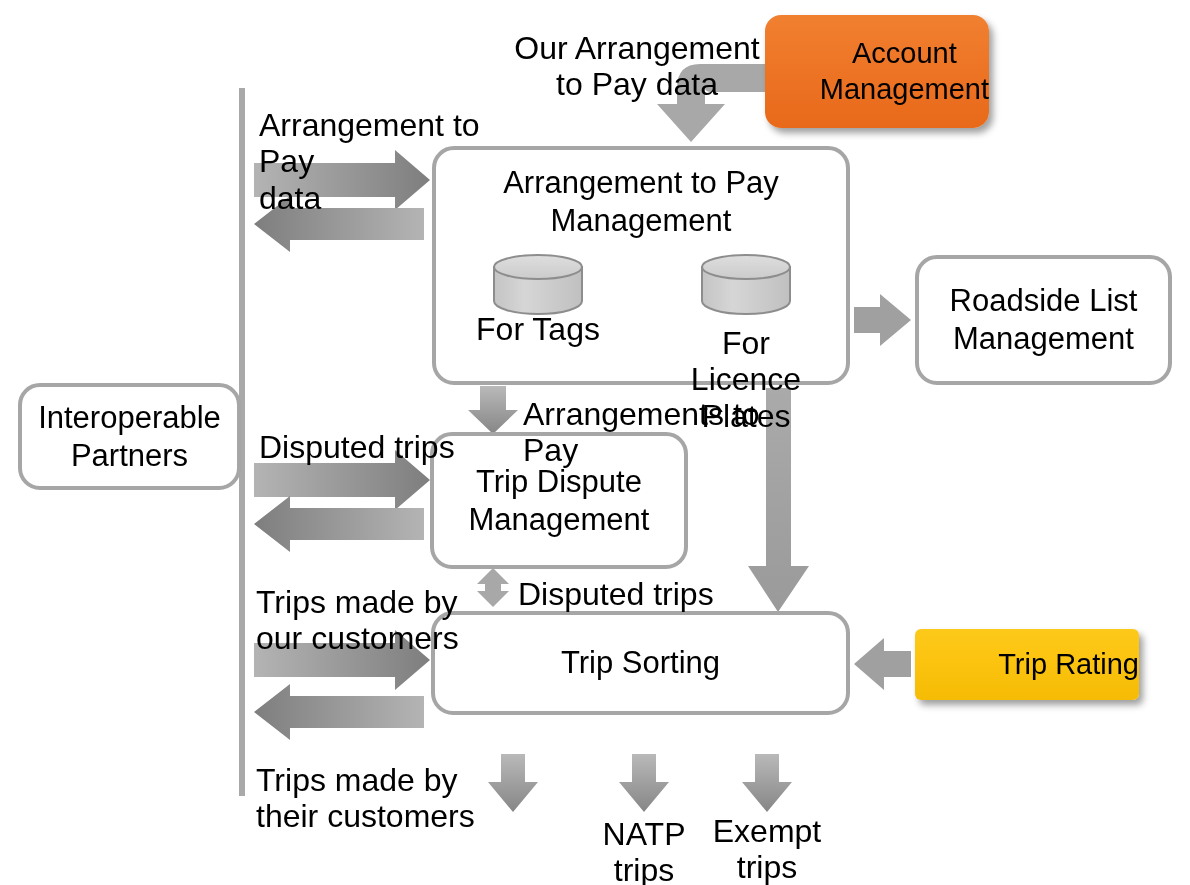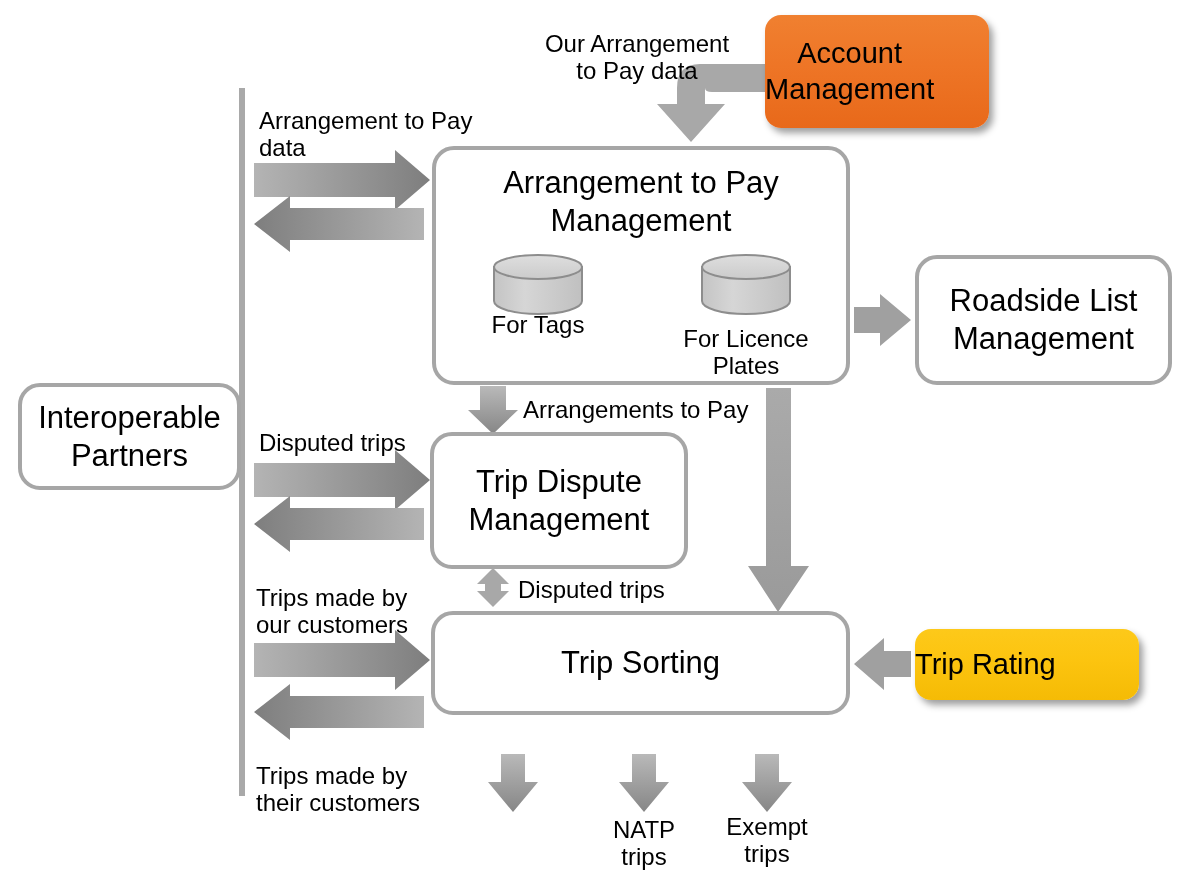--- a/index.html
+++ b/index.html
@@ -40,41 +40,42 @@
   }
   .proc-box.center-v { align-items: center; }
 
   
   .accent-box {
     position: absolute;
     box-sizing: border-box;
     border-radius: 16px;
     display: flex;
     align-items: center;
-    justify-content: flex-start;
+    justify-content: flex-end;
     text-align: center;
     color: #000;
     font-size: 29px;
     line-height: 1.22;
     white-space: pre-line;
     box-shadow: 4px 5px 7px rgba(0,0,0,0.38);
     z-index: 6;
   }
   .accent-orange {
     background: linear-gradient(to bottom, #f08030 0%, #ee7526 45%, #e8691a 100%);
   }
   .accent-yellow {
     background: linear-gradient(to bottom, #fdc91a 0%, #fcc40f 45%, #f5bb05 100%);
+    border-radius: 6px;
   }
 
   
   .txt {
     position: absolute;
     color: #000000;
-    font-size: 24px;
+    font-size: 32px;
     line-height: 1.14;
     white-space: pre-line;
     z-index: 7;
   }
   .txt.c { text-align: center; }
   .txt.l { text-align: left; }
 
   
   .vline {
     position: absolute;

